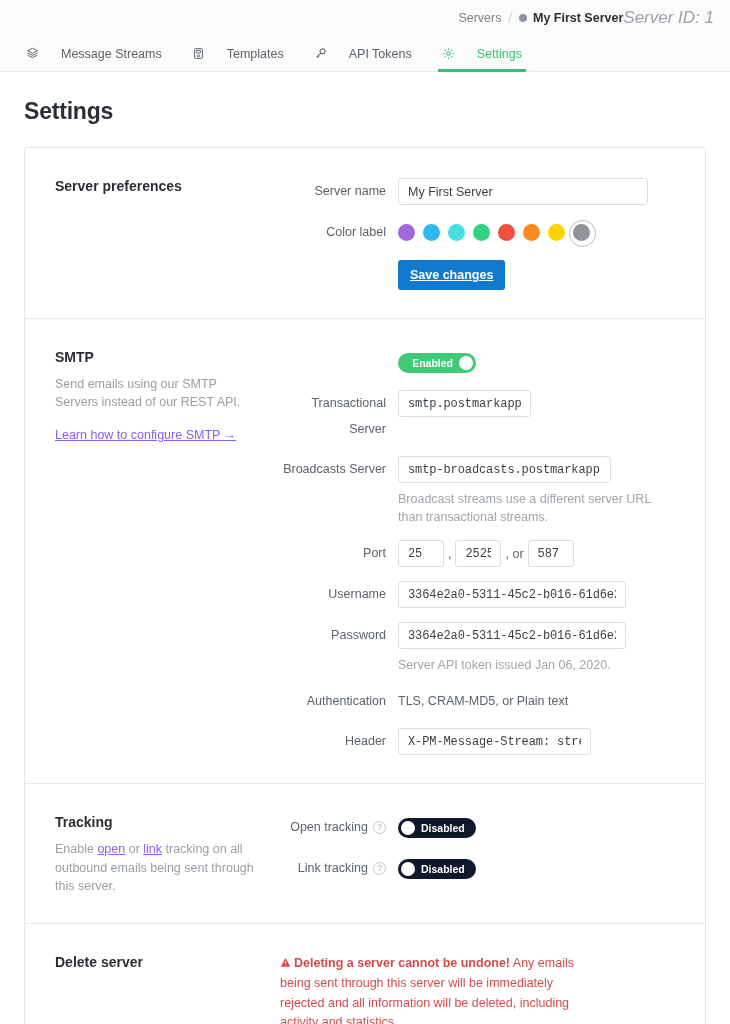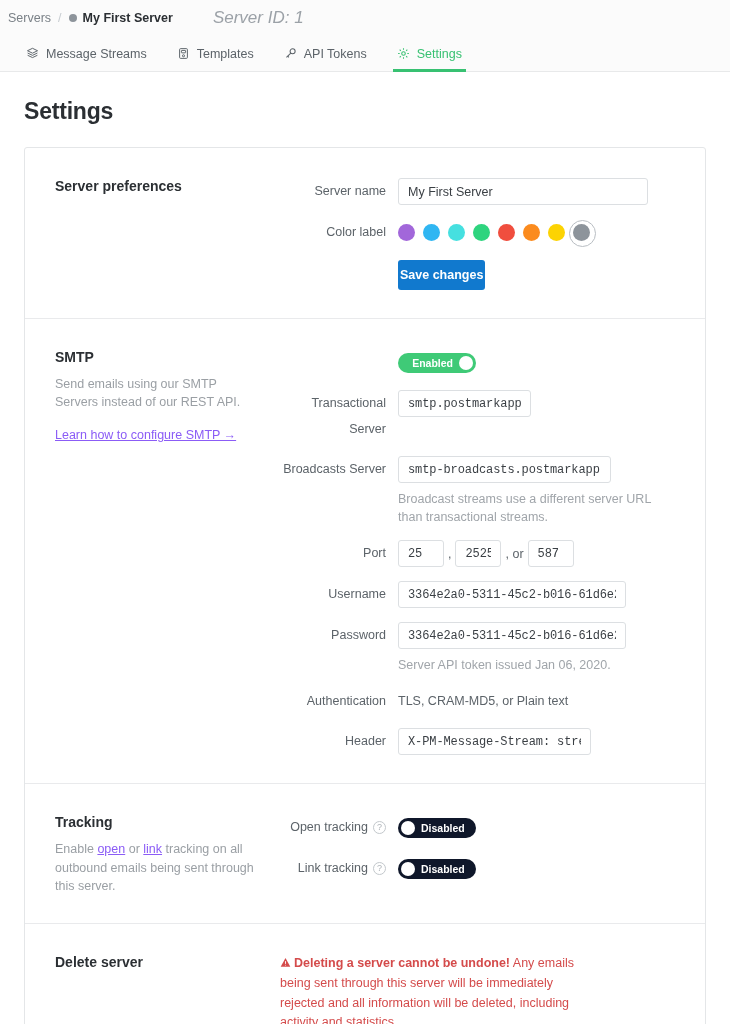--- a/index.html
+++ b/index.html
@@ -8,26 +8,25 @@
     background: #ffffff;
     font-family: "Liberation Sans", sans-serif;
     color: #333333;
     -webkit-font-smoothing: antialiased;
     overflow: hidden;
   }
 
   
   .topbar {
     height: 36px;
-    padding: 0 8px;
+    padding: 0 16px;
     display: flex;
     align-items: center;
-    justify-content: flex-start;
+    justify-content: flex-end;
     background: #fbfbfb;
-    gap: 40px;
   }
   .crumbs { display: flex; align-items: center; font-size: 12.5px; }
   .crumb-link { color: #7a8187; text-decoration: none; }
   .crumb-sep { color: #c7ccd1; margin: 0 7px; font-size: 12.5px; }
   .crumb-dot {
     width: 8px; height: 8px; border-radius: 50%;
     background: #8d949b; display: inline-block; margin-right: 6px;
   }
   .crumb-current { color: #2b2f33; font-weight: bold; font-size: 12.5px; }
   .server-id { color: #9ba1a7; font-size: 17px; font-style: italic; }
@@ -35,21 +34,21 @@
   
   .tabs {
     height: 36px;
     padding: 0 24px;
     display: flex;
     align-items: stretch;
     background: #fbfbfb;
     border-bottom: 1px solid #e8e9ea;
   }
   .tab {
-    display: flex; align-items: center; gap: 7px;
+    display: flex; align-items: center; gap: 22px;
     padding: 0 2px;
     margin-right: 26px;
     font-size: 12.5px;
     color: #5c6369;
     cursor: pointer;
     position: relative;
     text-decoration: none;
   }
   .tab.active { color: #38c172; }
   .tab.active::after {
@@ -137,21 +136,22 @@
     width: 25px; height: 25px; border-radius: 50%;
     border: 1.5px solid #b9bec3;
   }
 
   .btn {
     display: inline-block;
     border: none; border-radius: 3px;
     font-family: "Liberation Sans", sans-serif;
     font-size: 12.5px; font-weight: bold;
     color: #ffffff; cursor: pointer;
-    padding: 8px 2px;
+    padding: 8px 12px;
+    text-decoration: underline;
   }
   .btn-primary { background: #1179ce; }
 
   
   .toggle {
     display: inline-flex; align-items: center;
     height: 20px; border-radius: 10px;
     padding: 0 3px; cursor: pointer; min-width: 78px;
   }
   .toggle .knob {

